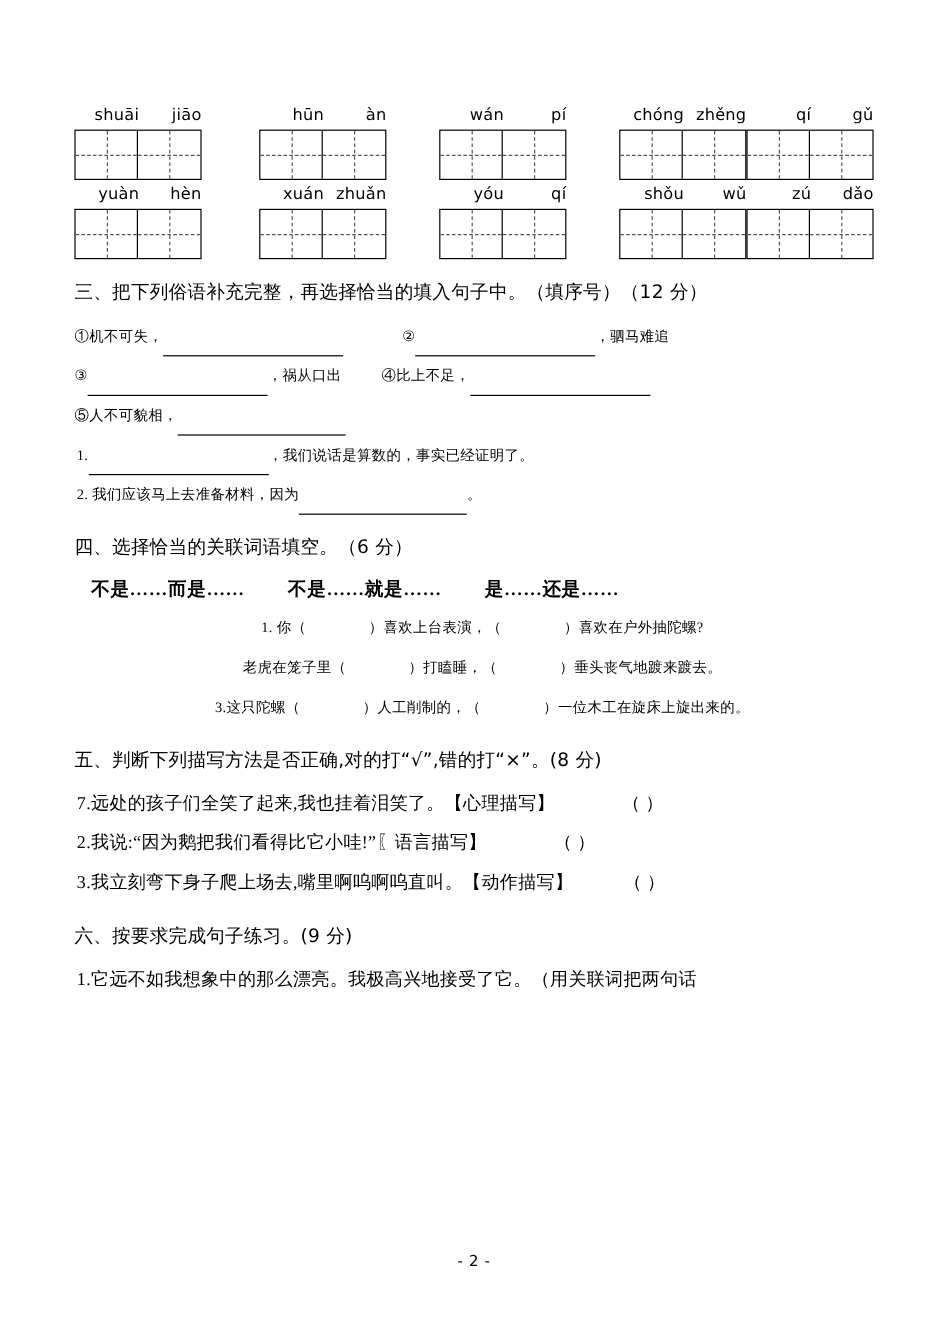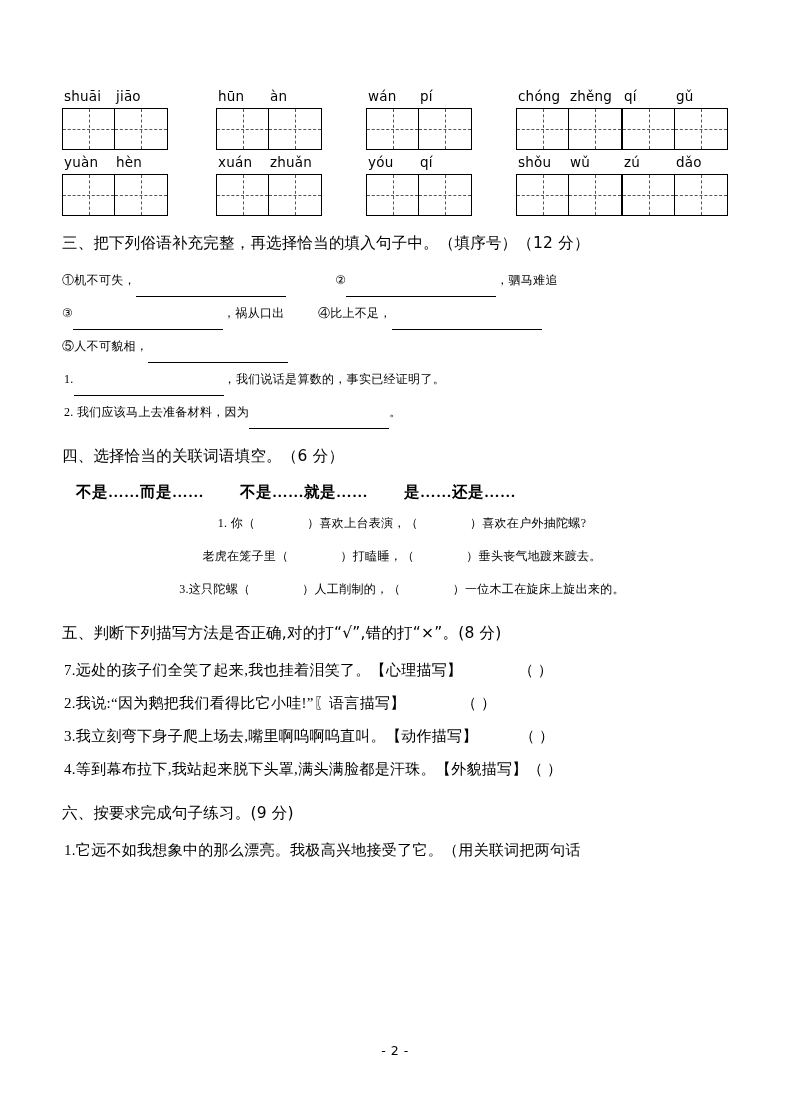--- a/index.html
+++ b/index.html
@@ -46,21 +46,21 @@
     display: flex;
     font-family: "DejaVu Sans", sans-serif;
     font-size: 13.5px;
     line-height: 20px;
     letter-spacing: 0.2px;
     margin-bottom: 2px;
     padding-left: 2px;
   }
   .pinyin-labels span {
     display: inline-block;
-    text-align: left;
+    text-align: right;
   }
   .pinyin-labels.w2 span { width: 52px; }
   .grid {
     display: flex;
     border: 1px solid #000;
     box-sizing: border-box;
     height: 42px;
   }
   .cell {
     width: 52px;
@@ -306,23 +306,20 @@
       <span style="display:inline-block;width:52px"></span><span>（        ）</span>
     </div>
     <div class="line small" style="padding-left:2px">
       <span>2.我说:“因为鹅把我们看得比它小哇!”〖语言描写】</span>
       <span style="display:inline-block;width:52px"></span><span>（        ）</span>
     </div>
     <div class="line small" style="padding-left:2px">
       <span>3.我立刻弯下身子爬上场去,嘴里啊呜啊呜直叫。【动作描写】</span>
       <span style="display:inline-block;width:38px"></span><span>（        ）</span>
     </div>
-    <div class="line small" style="padding-left:2px">
-      <span>4.等到幕布拉下,我站起来脱下头罩,满头满脸都是汗珠。【外貌描写】</span><span>（        ）</span>
-    </div>
 
     <div class="sec-title">六、按要求完成句子练习。(9 分)</div>
 
     <div class="line small" style="padding-left:2px">1.它远不如我想象中的那么漂亮。我极高兴地接受了它。（用关联词把两句话</div>
 
   </div>
 
   <div class="page-num">- 2 -</div>
 </div>
 

